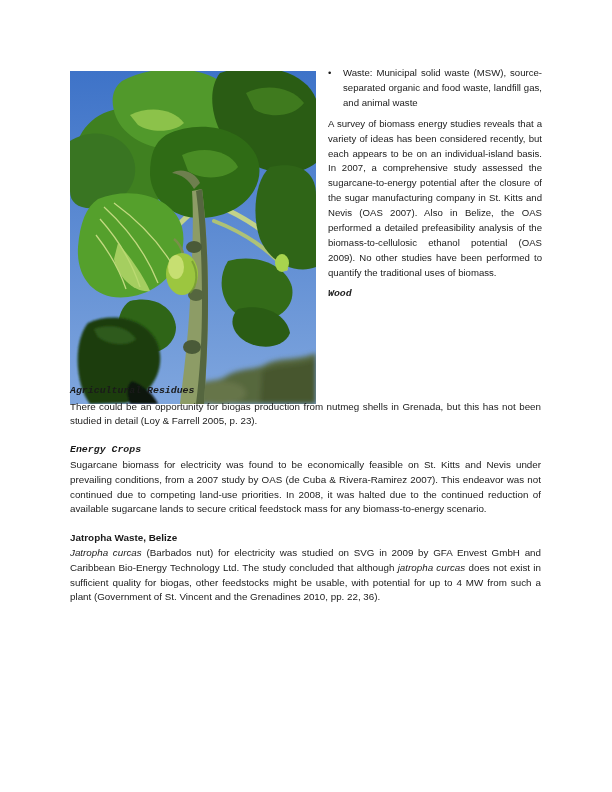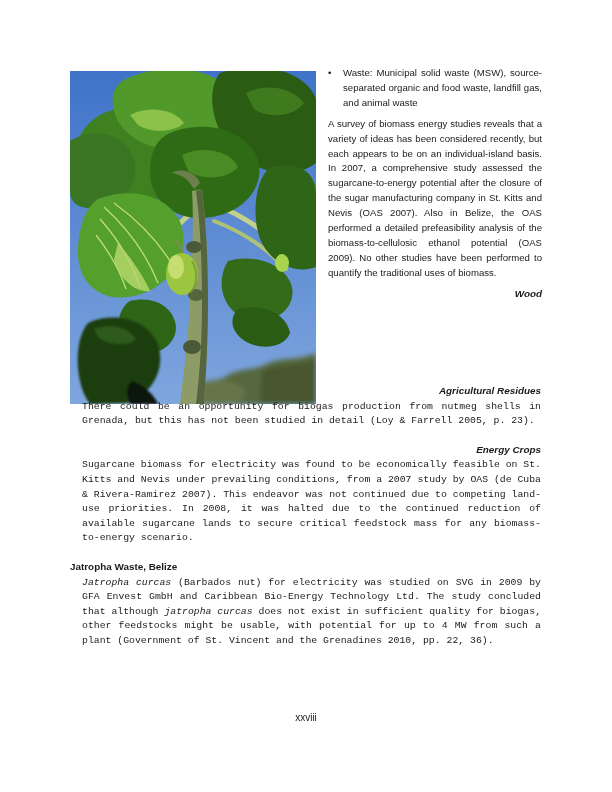--- a/index.html
+++ b/index.html
@@ -37,28 +37,29 @@
   
   .bottom-flow {
     position: absolute; left: 70px; top: 384px;
     width: 471px;
     font-size: 9.8px; line-height: 14.6px;
     text-align: justify;
   }
   .heading-bi {
     font-weight: bold; font-style: italic;
     font-size: 9.9px; margin: 0 0 1px 0;
-    text-align: right;
+    text-align: left;
+    font-family: Liberation Mono, monospace;
   }
   .heading-b {
     font-weight: bold; font-style: normal;
     font-size: 9.9px; margin: 0 0 1px 0;
     text-align: left;
   }
-  .bottom-flow p.body-para { margin: 0 0 0 12px; font-family: Liberation Mono, monospace; }
+  .bottom-flow p.body-para { margin: 0 0 0 0; }
   .sec { margin-bottom: 14px; }
   .sec-jatropha .body-para { margin-top: 10px; }
   .italic { font-style: italic; }
   
   .page-number {
     position: absolute; left: 0; top: 712px;
     width: 612px; text-align: center;
     font-size: 10px;
   }
 </style>
@@ -178,15 +179,14 @@
     </div>
 
     <div class="sec sec-jatropha">
       <h3 class="heading-b">Jatropha Waste, Belize</h3>
       <p class="body-para">
         <span class="italic">Jatropha curcas</span><span> (Barbados nut) for electricity was studied on SVG in 2009 by GFA Envest GmbH and Caribbean Bio-Energy Technology Ltd. The study concluded that although </span><span class="italic">jatropha curcas</span><span> does not exist in sufficient quality for biogas, other feedstocks might be usable, with potential for up to 4 MW from such a plant (Government of St. Vincent and the Grenadines 2010, pp. 22, 36).</span>
       </p>
     </div>
   </div>
 
-  <div class="page-number">xxviii</div>
 
 </div>
 
 </body></html>

